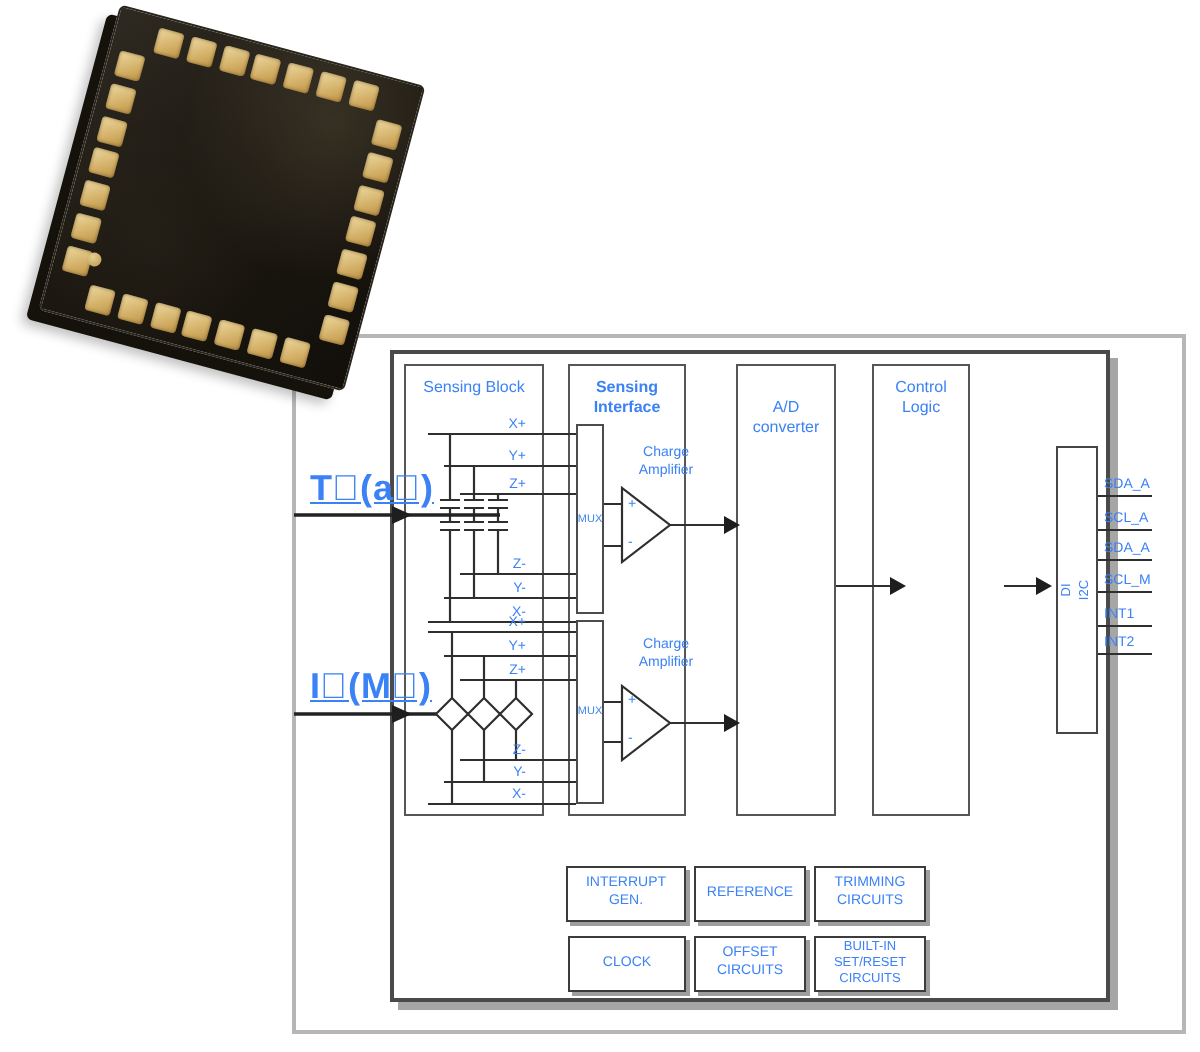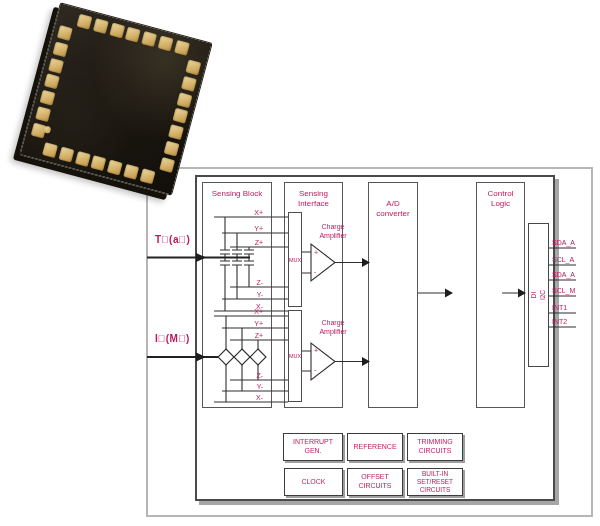--- a/index.html
+++ b/index.html
@@ -1,17 +1,17 @@
 <!DOCTYPE html>
 <html><head>
 <meta charset="utf-8">
 <style>
   html,body{margin:0;padding:0;background:#fff;}
   .canvas{position:relative;width:600px;height:526px;background:#ffffff;overflow:hidden;
-          font-family:"Liberation Sans",sans-serif;color:#be185d;}
+          font-family:"Liberation Sans",sans-serif;color:#3b82f6;}
   
   .chip{position:absolute;left:37px;top:20px;width:156px;height:156px;
         transform:rotate(15deg);z-index:6;border-radius:3px;
         background:linear-gradient(135deg,#2e2921 0%,#1d1912 45%,#120f0a 100%);
         box-shadow:-5px 6px 0 #15120c,-7px 9px 6px rgba(0,0,0,.25);
         border:1px solid #2a251c;}
   .chip .sheen{position:absolute;inset:0;border-radius:3px;
         background:radial-gradient(ellipse at 75% 18%,rgba(150,135,100,.22),transparent 45%),
                    radial-gradient(ellipse at 30% 70%,rgba(90,80,60,.12),transparent 40%);}
   .pad-strip{position:absolute;display:flex;justify-content:space-between;z-index:2;}
@@ -38,21 +38,21 @@
        box-sizing:border-box;background:#fff;z-index:3;}
   .i2c .rot{position:absolute;left:50%;top:50%;width:40px;
        transform:translate(-50%,-50%) rotate(-90deg);text-align:center;
        font-size:6.5px;line-height:1.35;}
   .wires{position:absolute;left:0;top:0;z-index:3;}
   .lbl{position:absolute;z-index:4;background:transparent;}
   .rail{width:22px;text-align:right;font-size:7px;line-height:9px;}
   .pin{font-size:7px;line-height:9px;}
   .camp{width:46px;text-align:center;font-size:7px;line-height:1.3;}
   .sign{font-size:7px;line-height:7px;}
-  .input-lbl{font-size:10px;font-weight:600;letter-spacing:.5px;}
+  .input-lbl{font-size:18px;font-weight:600;letter-spacing:.5px;text-decoration:underline;}
   .support{position:absolute;border:1.5px solid #3c3c3c;box-sizing:border-box;background:#fff;z-index:3;
        display:flex;align-items:center;justify-content:center;text-align:center;
        font-size:7px;line-height:1.25;box-shadow:2px 2px 0 #9e9e9e;}
   .support .inner{display:block;width:90%;}
   .support.small{font-size:6.5px;}
 </style>
 </head>
 <body>
 
 <div class="canvas">
@@ -97,27 +97,27 @@
       </div>
     <div class="pin1-dot"></div>
   </div>
 
   <div class="outer-frame"></div>
   <div class="inner-frame"></div>
 
   <div class="blk" style="left:202px;top:182px;width:70px;height:226px;">
     <span class="title" style="width:62px;">Sensing Block</span>
   </div>
-  <div class="blk" style="left:284px;top:182px;width:59px;height:226px;">
+  <div class="blk" style="left:284px;top:182px;width:59px;height:226px;font-weight:bold;">
     <span class="title" style="width:40px;">Sensing Interface</span>
   </div>
   <div class="blk" style="left:368px;top:182px;width:50px;height:226px;">
     <span class="title" style="width:42px;margin-top:16px;">A/D converter</span>
   </div>
-  <div class="blk" style="left:476px;top:182px;width:49px;height:226px;">
+  <div class="blk" style="left:436px;top:182px;width:49px;height:226px;">
     <span class="title" style="width:34px;">Control Logic</span>
   </div>
 
   <div class="mux" style="left:288px;top:212px;width:14px;height:95px;">MUX</div>
   <div class="mux" style="left:288px;top:310px;width:14px;height:92px;">MUX</div>
 
   <div class="i2c">
     <div class="rot">
       <div>DI</div>
       <div>I2C</div>

